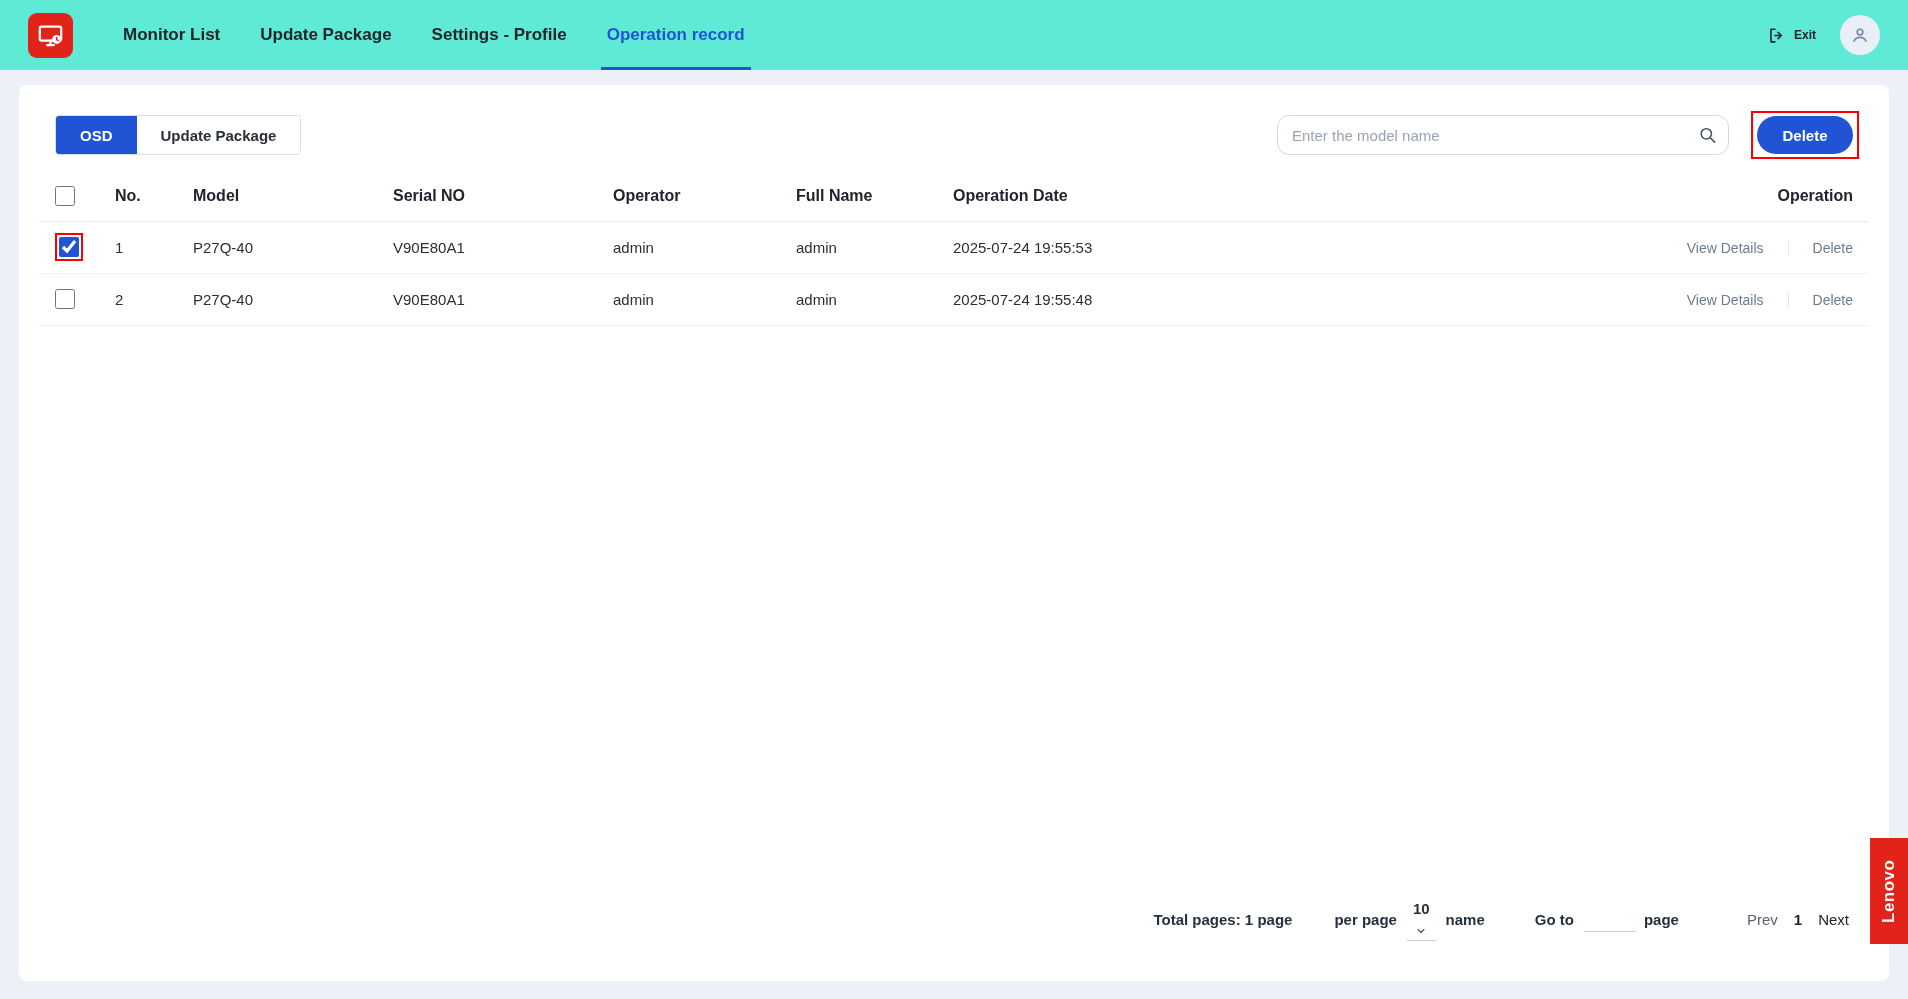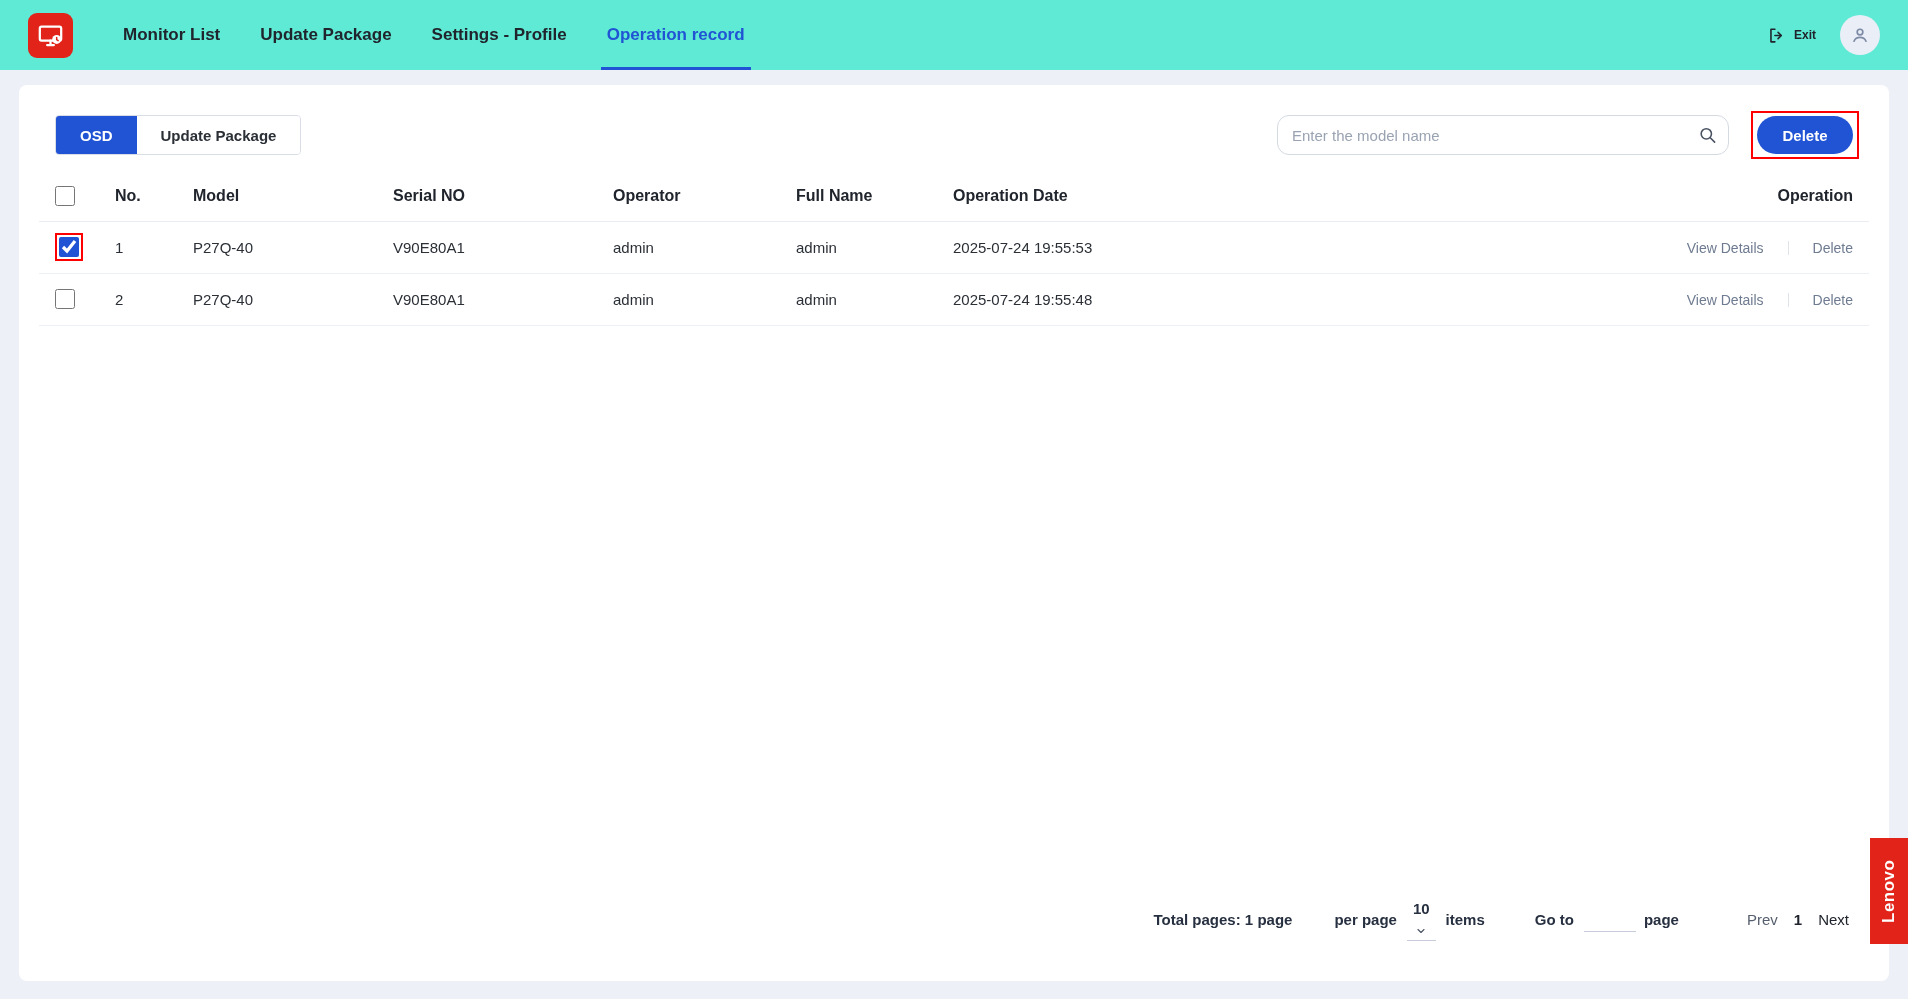--- a/index.html
+++ b/index.html
@@ -278,21 +278,21 @@
     <span class="pg-total">Total pages: 1 page</span>
     <span class="pg-label">per page</span>
     <span class="select-box">
       <span>10</span>
       <span style="display:flex;">
         <svg width="12" height="12" viewBox="0 0 24 24" fill="none">
           <path d="M6 9l6 6 6-6" stroke="#4a5362" stroke-width="2.2" stroke-linecap="round" stroke-linejoin="round"></path>
         </svg>
       </span>
     </span>
-    <span class="pg-items">items</span>
+    <span class="pg-items">name</span>
     <span class="pg-label">Go to</span>
     <input class="goto-input" type="text" style="">
     <span class="pg-page">page</span>
     <span class="pg-prev">Prev</span>
     <span class="pg-current">1</span>
     <span class="pg-next">Next</span>
   </div>
 </main>
 
 <div class="lenovo-ribbon">Lenovo</div>

